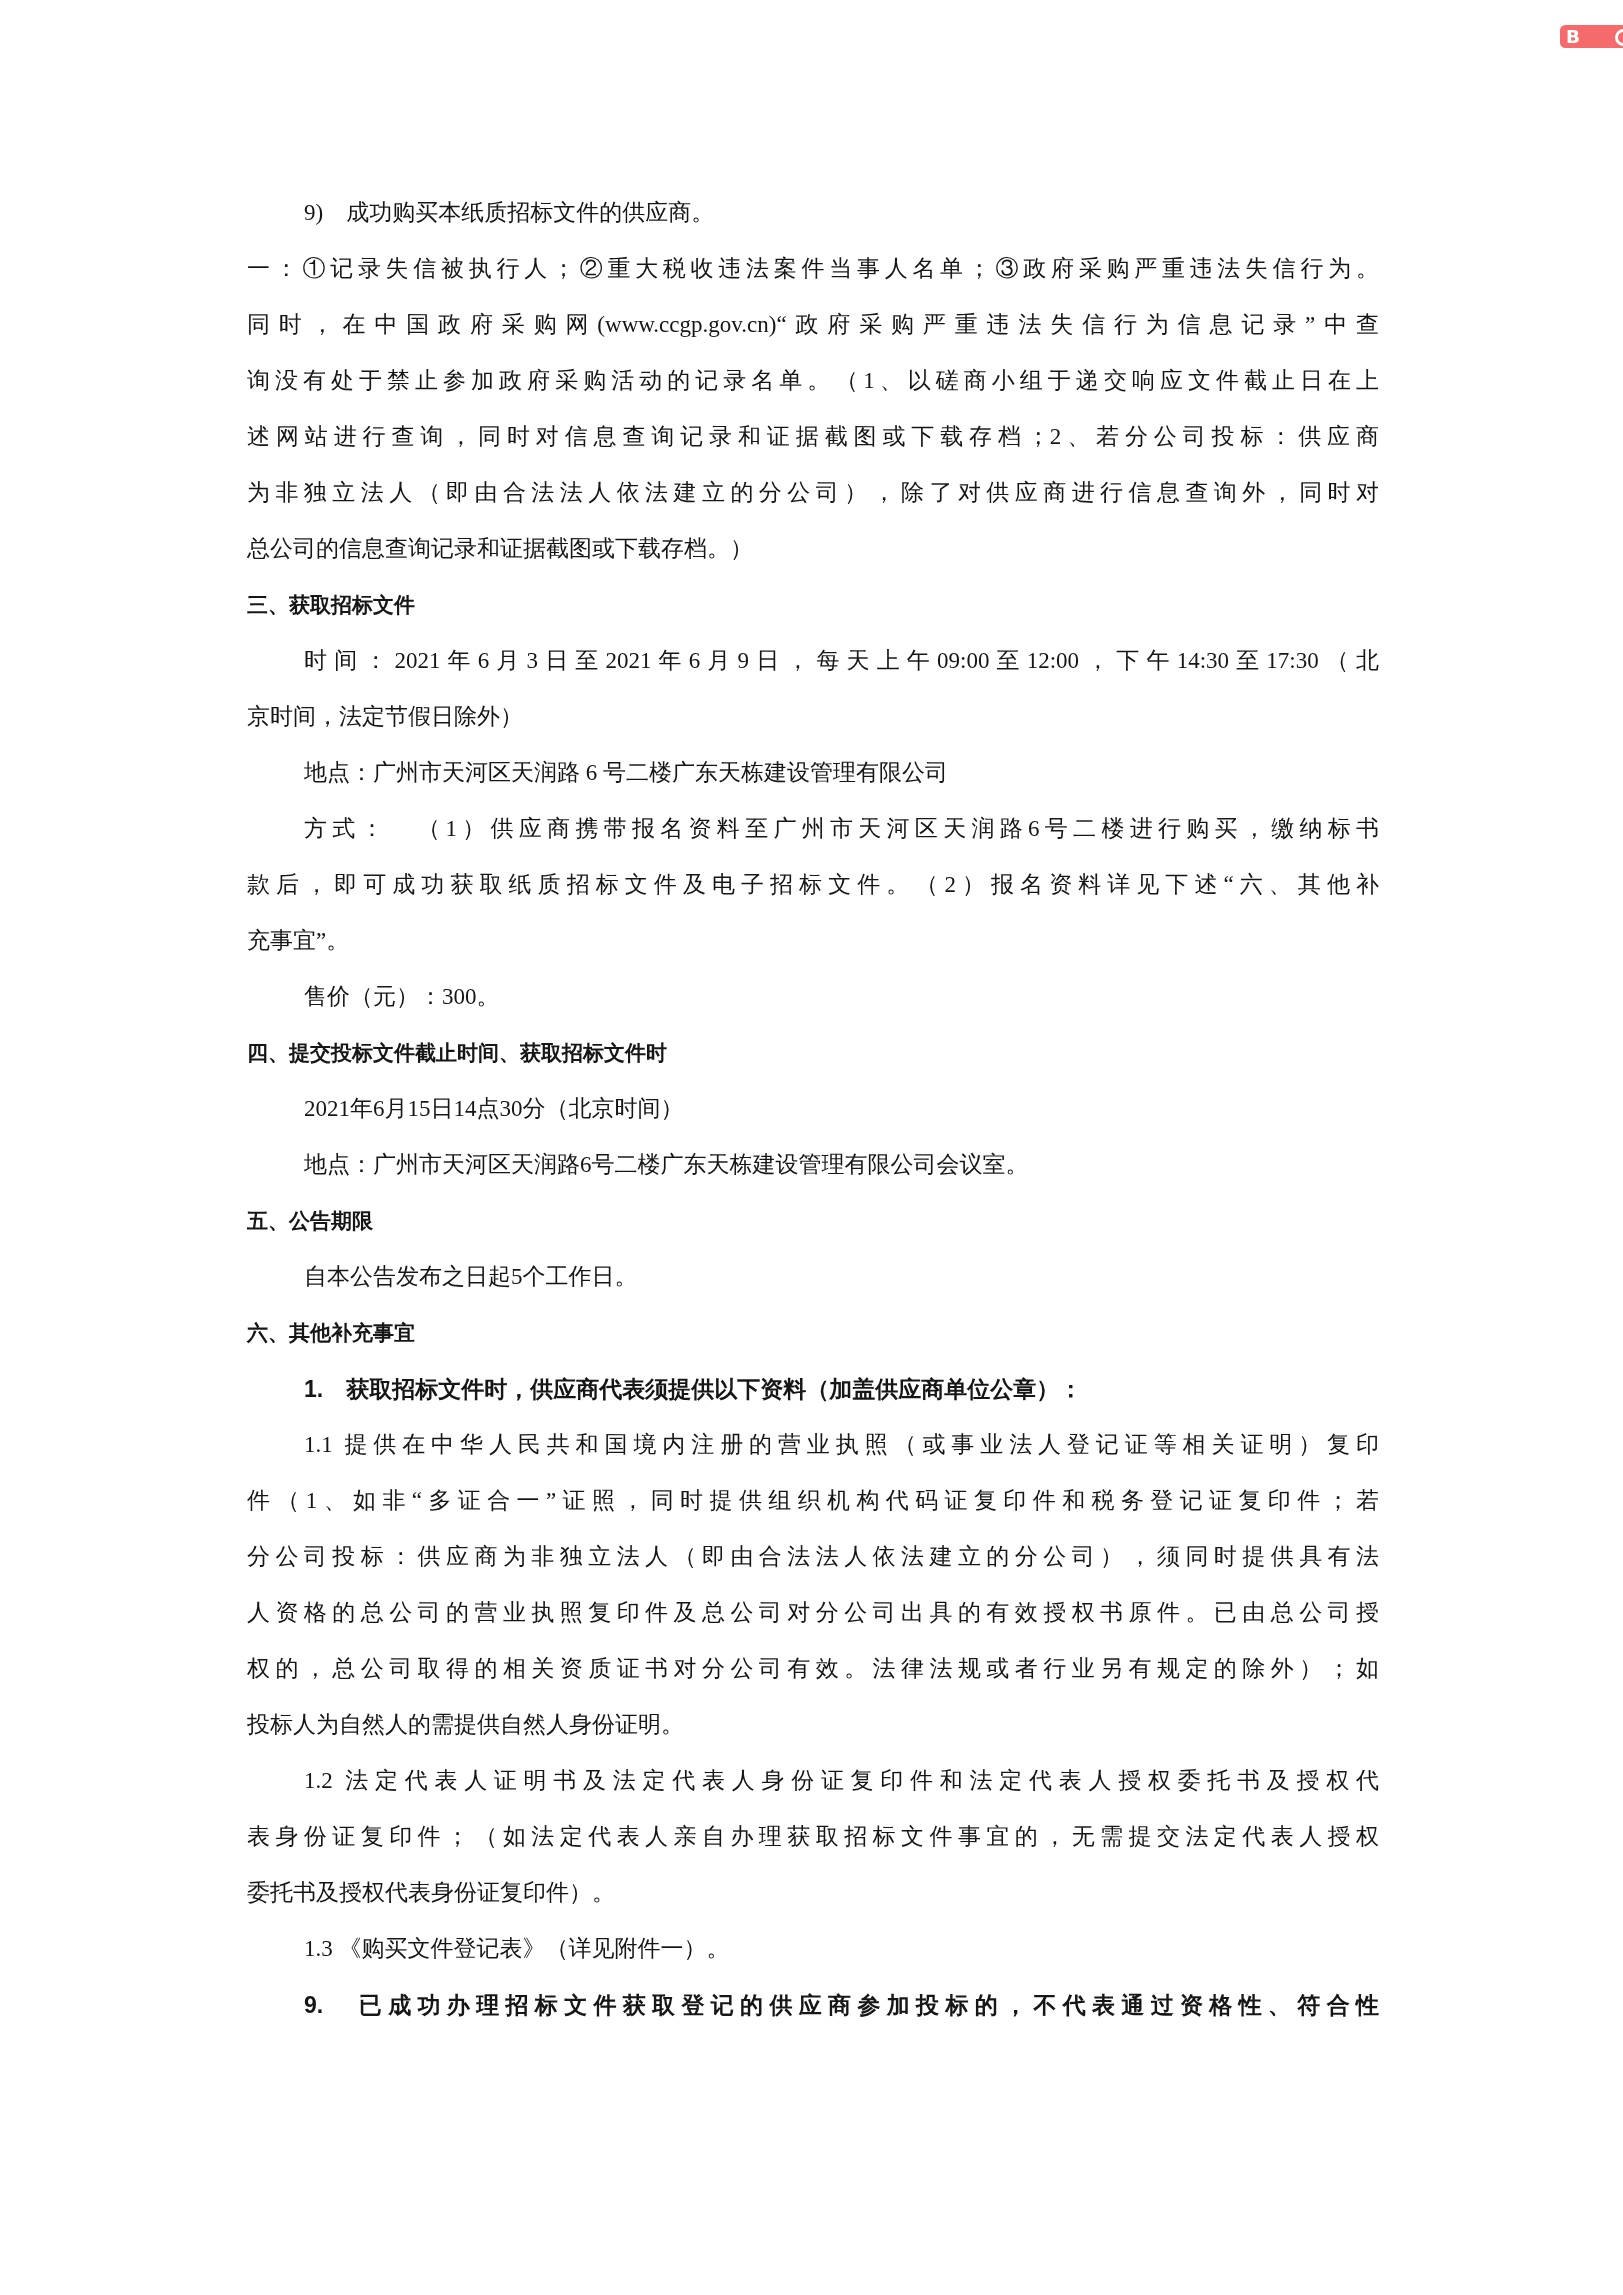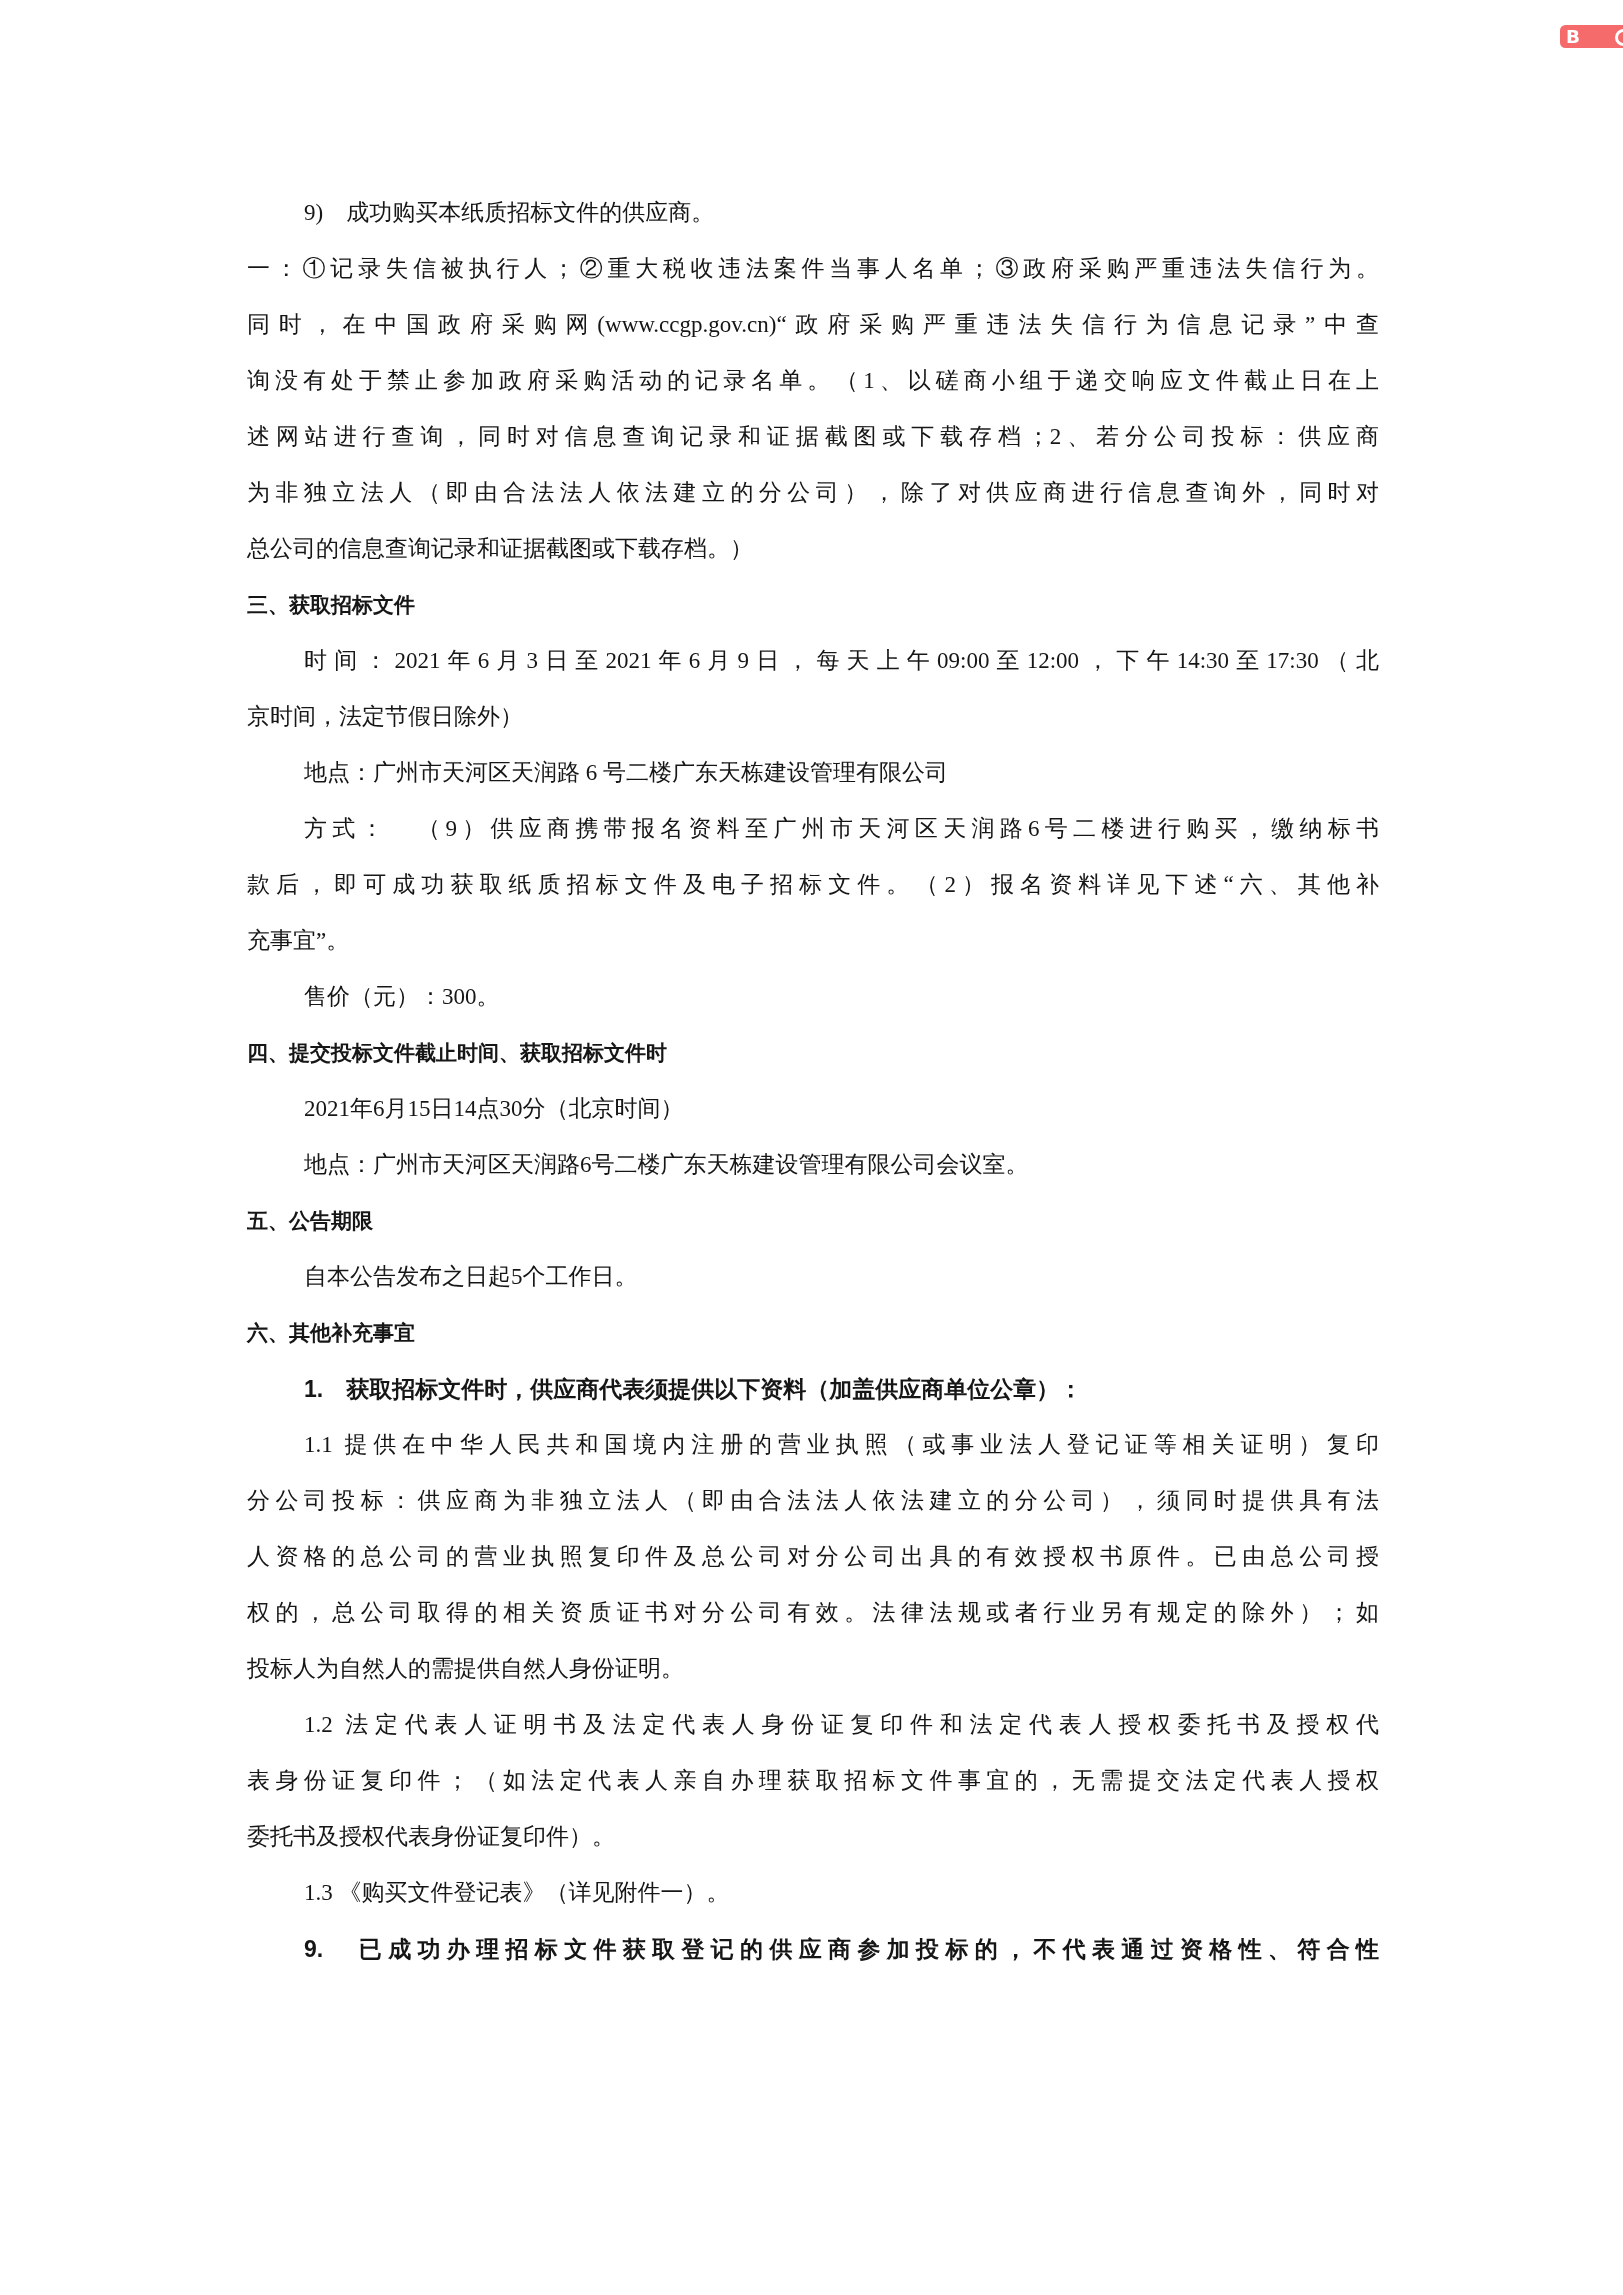--- a/index.html
+++ b/index.html
@@ -86,32 +86,33 @@
       <div class="line justify">一：①记录失信被执行人；②重大税收违法案件当事人名单；③政府采购严重违法失信行为。</div>
       <div class="line justify">同时，在中国政府采购网(www.ccgp.gov.cn)“政府采购严重违法失信行为信息记录”中查</div>
       <div class="line justify">询没有处于禁止参加政府采购活动的记录名单。（1、以磋商小组于递交响应文件截止日在上</div>
       <div class="line justify">述网站进行查询，同时对信息查询记录和证据截图或下载存档；2、若分公司投标：供应商</div>
       <div class="line justify">为非独立法人（即由合法法人依法建立的分公司），除了对供应商进行信息查询外，同时对</div>
       <div class="line">总公司的信息查询记录和证据截图或下载存档。）</div>
       <div class="line bold heading">三、获取招标文件</div>
       <div class="line indent justify">时间：2021年6月3日至2021年6月9日，每天上午09:00至12:00，下午14:30至17:30（北</div>
       <div class="line">京时间，法定节假日除外）</div>
       <div class="line indent">地点：广州市天河区天润路 6 号二楼广东天栋建设管理有限公司</div>
-      <div class="line indent justify">方式：　（9）供应商携带报名资料至广州市天河区天润路6号二楼进行购买，缴纳标书</div>
+      <div class="line indent justify">方式：　（1）供应商携带报名资料至广州市天河区天润路6号二楼进行购买，缴纳标书</div>
       <div class="line justify">款后，即可成功获取纸质招标文件及电子招标文件。（2）报名资料详见下述“六、其他补</div>
       <div class="line">充事宜”。</div>
       <div class="line indent">售价（元）：300。</div>
       <div class="line bold heading">四、提交投标文件截止时间、获取招标文件时</div>
       <div class="line indent">2021年6月15日14点30分（北京时间）</div>
       <div class="line indent">地点：广州市天河区天润路6号二楼广东天栋建设管理有限公司会议室。</div>
       <div class="line bold heading">五、公告期限</div>
       <div class="line indent">自本公告发布之日起5个工作日。</div>
       <div class="line bold heading">六、其他补充事宜</div>
       <div class="line indent bold">1.　获取招标文件时，供应商代表须提供以下资料（加盖供应商单位公章）：</div>
       <div class="line indent justify">1.1 提供在中华人民共和国境内注册的营业执照（或事业法人登记证等相关证明）复印</div>
+      <div class="line justify">件（1、如非“多证合一”证照，同时提供组织机构代码证复印件和税务登记证复印件；若</div>
       <div class="line justify">分公司投标：供应商为非独立法人（即由合法法人依法建立的分公司），须同时提供具有法</div>
       <div class="line justify">人资格的总公司的营业执照复印件及总公司对分公司出具的有效授权书原件。已由总公司授</div>
       <div class="line justify">权的，总公司取得的相关资质证书对分公司有效。法律法规或者行业另有规定的除外）；如</div>
       <div class="line">投标人为自然人的需提供自然人身份证明。</div>
       <div class="line indent justify">1.2 法定代表人证明书及法定代表人身份证复印件和法定代表人授权委托书及授权代</div>
       <div class="line justify">表身份证复印件；（如法定代表人亲自办理获取招标文件事宜的，无需提交法定代表人授权</div>
       <div class="line">委托书及授权代表身份证复印件）。</div>
       <div class="line indent">1.3 《购买文件登记表》（详见附件一）。</div>
       <div class="line indent bold justify">9.　已成功办理招标文件获取登记的供应商参加投标的，不代表通过资格性、符合性</div>
     </div>

